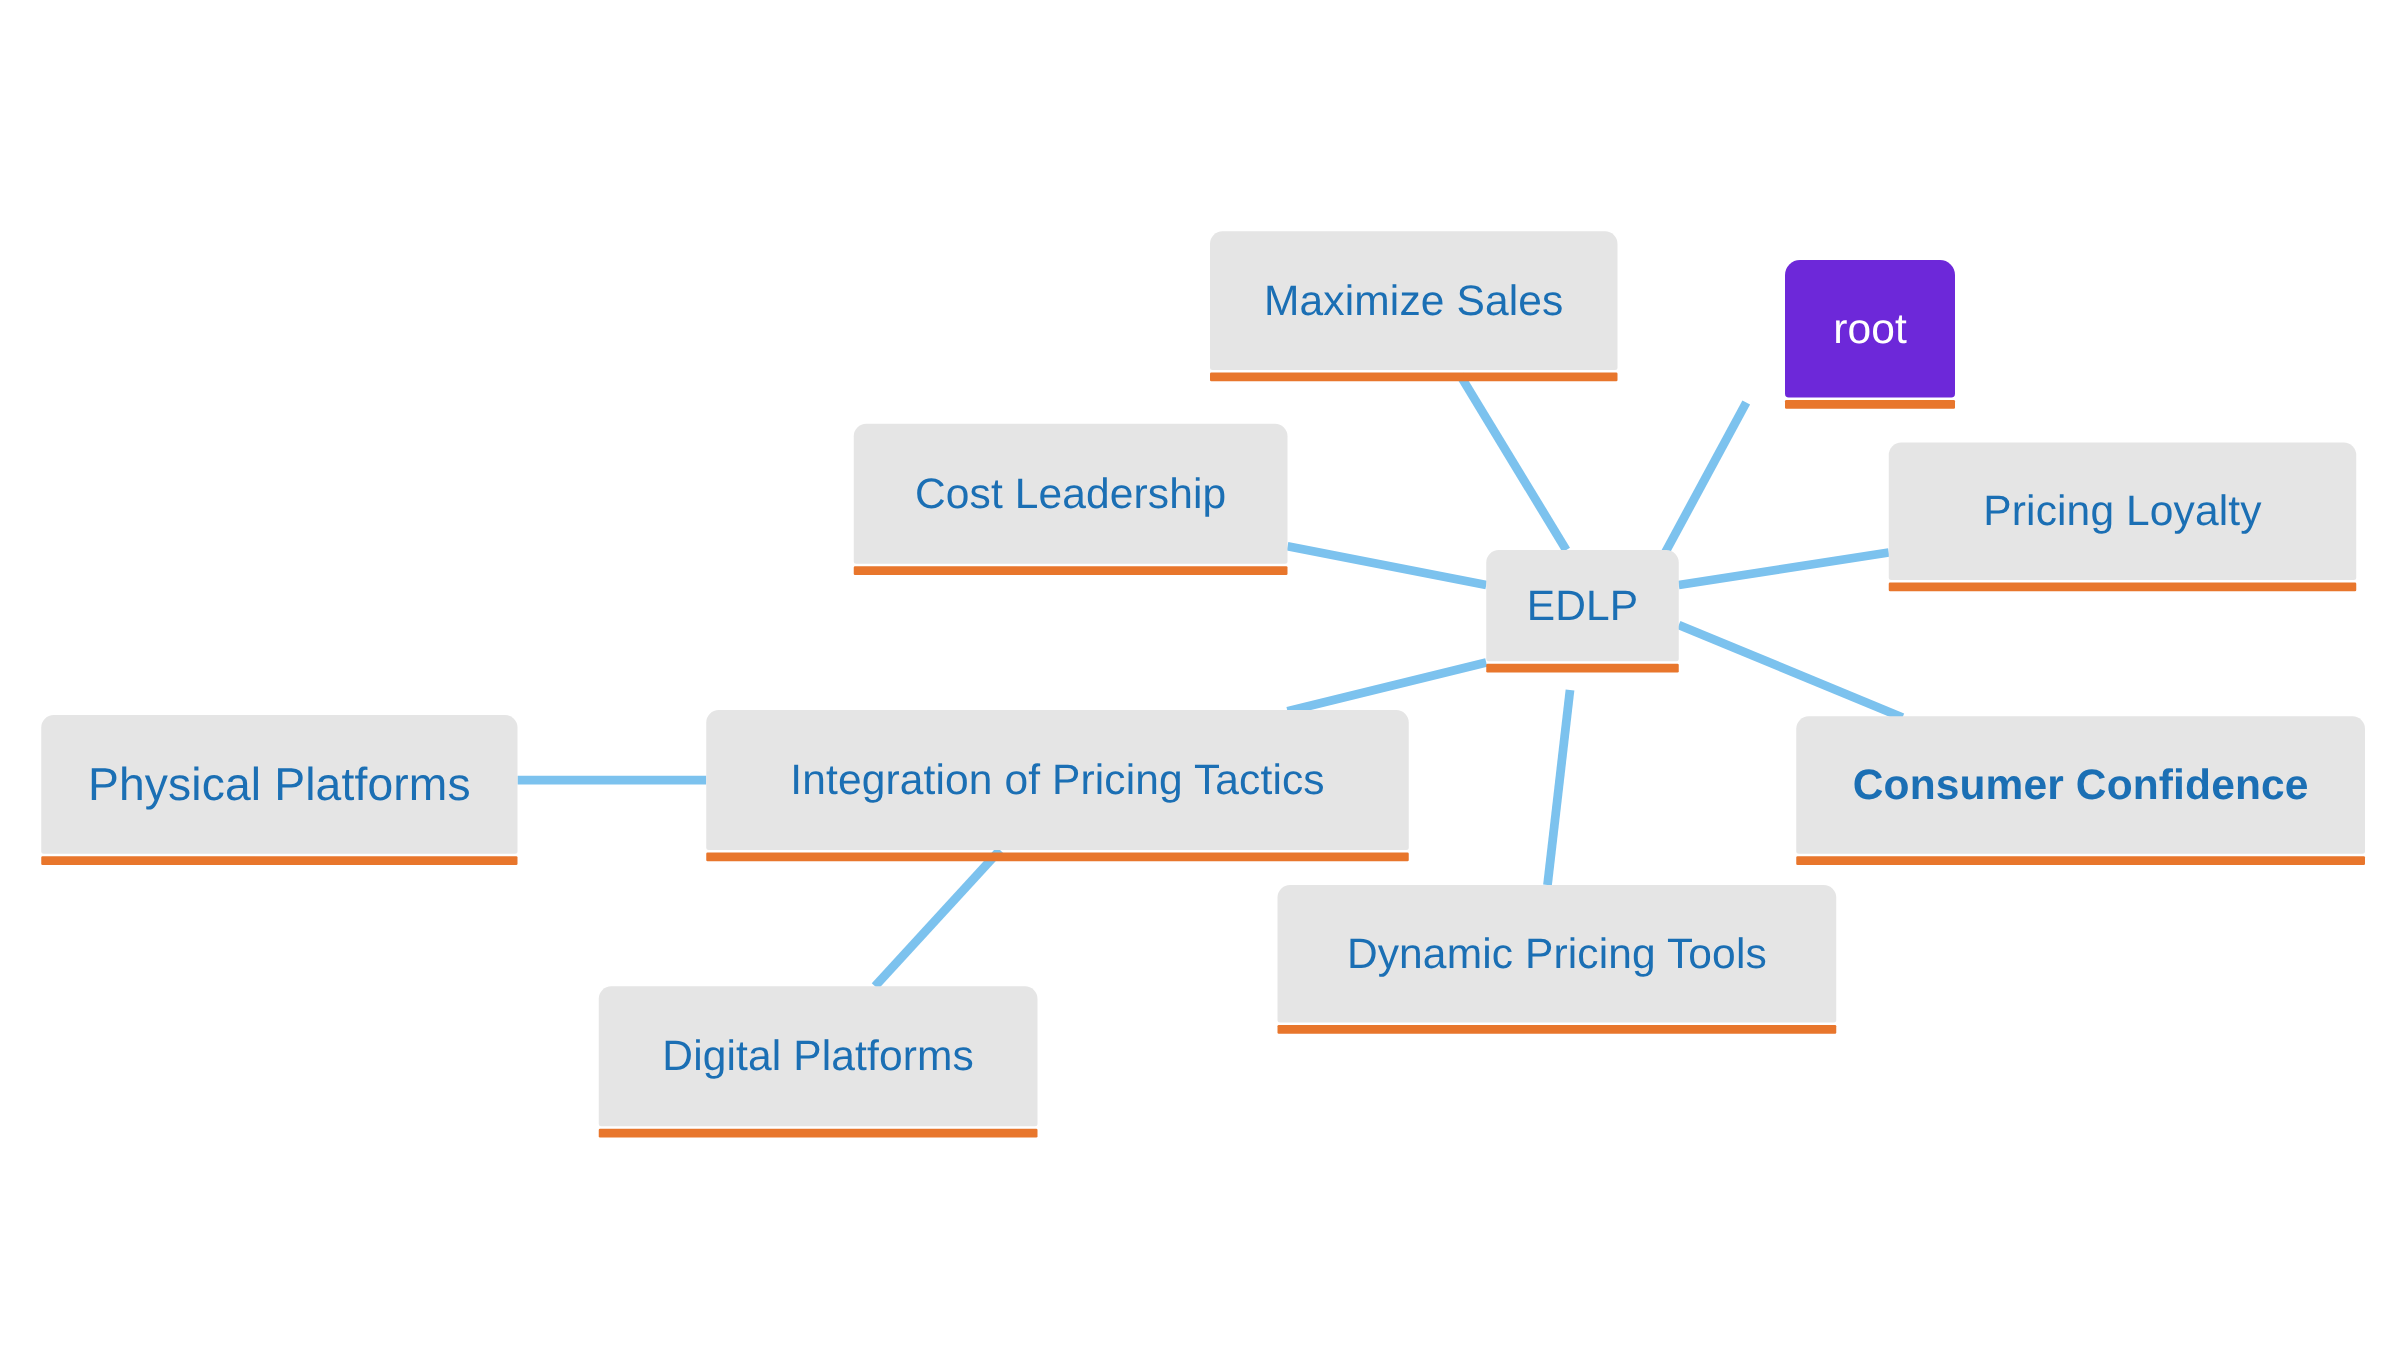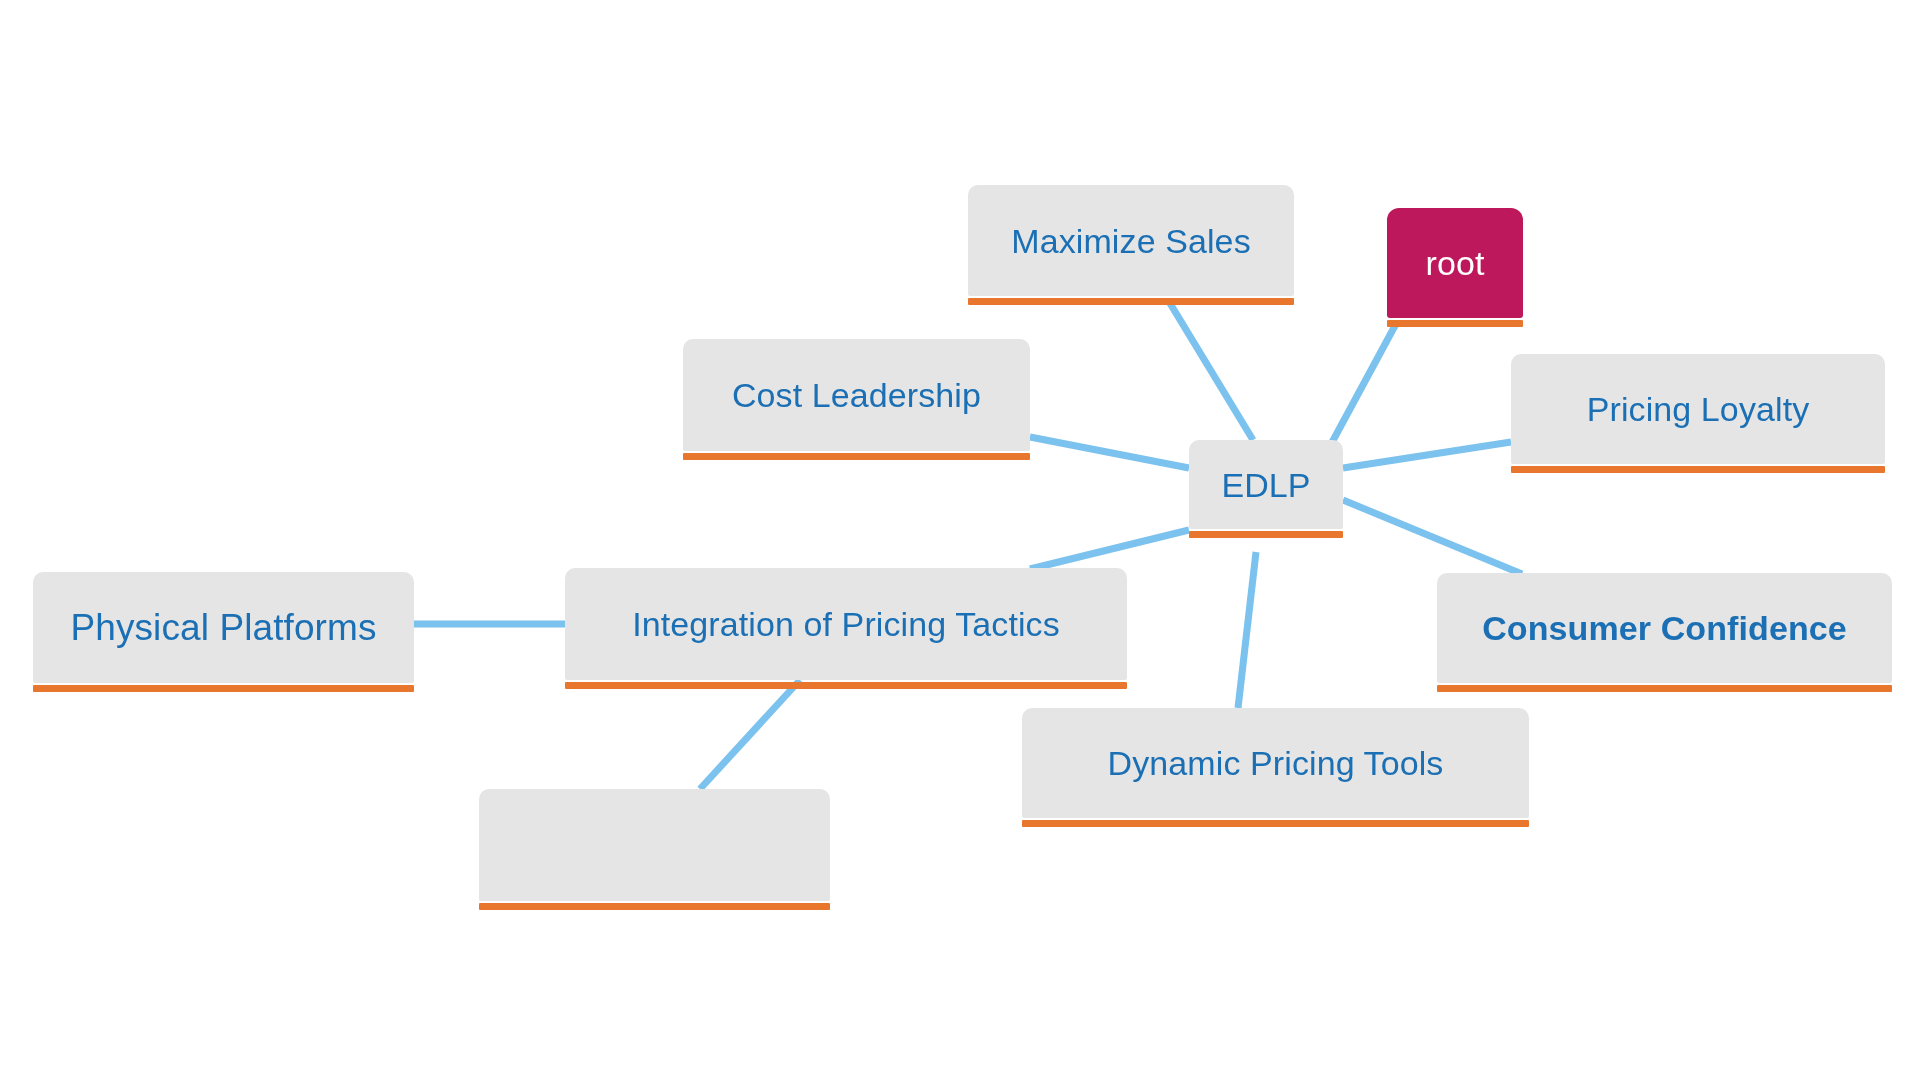--- a/index.html
+++ b/index.html
@@ -47,23 +47,24 @@
   .mm-node .mm-underline {
     position: absolute;
     left: 0;
     right: 0;
     bottom: -9px;
     height: 7px;
     background: #E8762C;
     border-radius: 1px;
   }
   .mm-node.is-root {
-    background: #be185d;
+    background: #6d28d9;
     color: #FFFFFF;
     border-radius: 12px 12px 3px 3px;
+    margin-left: 41px;
   }
   .mm-label {
     position: relative;
     z-index: 2;
     line-height: 1;
   }
 </style>
 </head>
 <body>
 
@@ -105,21 +106,22 @@
         <span class="mm-underline"></span>
       </div>
       <div class="mm-node" style="left: 33px; top: 572px; width: 381px; height: 111px; font-size: 37px;">
         <span class="mm-label">Physical Platforms</span>
         <span class="mm-underline"></span>
       </div>
       <div class="mm-node" style="left: 565px; top: 568px; width: 562px; height: 112px; font-size: 34px; text-align: center;">
         <span class="mm-label">Integration of Pricing Tactics</span>
         <span class="mm-underline"></span>
       </div>
-      <div class="mm-node" style="left: 1022px; top: 708px; width: 507px; height: 110px; font-size: 34px;">
+      <div class="mm-node" style="left: 1022px; top: 708px; width: 447px; height: 110px; font-size: 34px;">
         <span class="mm-label">Dynamic Pricing Tools</span>
         <span class="mm-underline"></span>
       </div>
       <div class="mm-node" style="left: 479px; top: 789px; width: 351px; height: 112px; font-size: 34px;">
+        <span class="mm-label">Digital Platforms</span>
         <span class="mm-underline"></span>
       </div>
     </div>
 </div>
 
 </body></html>

